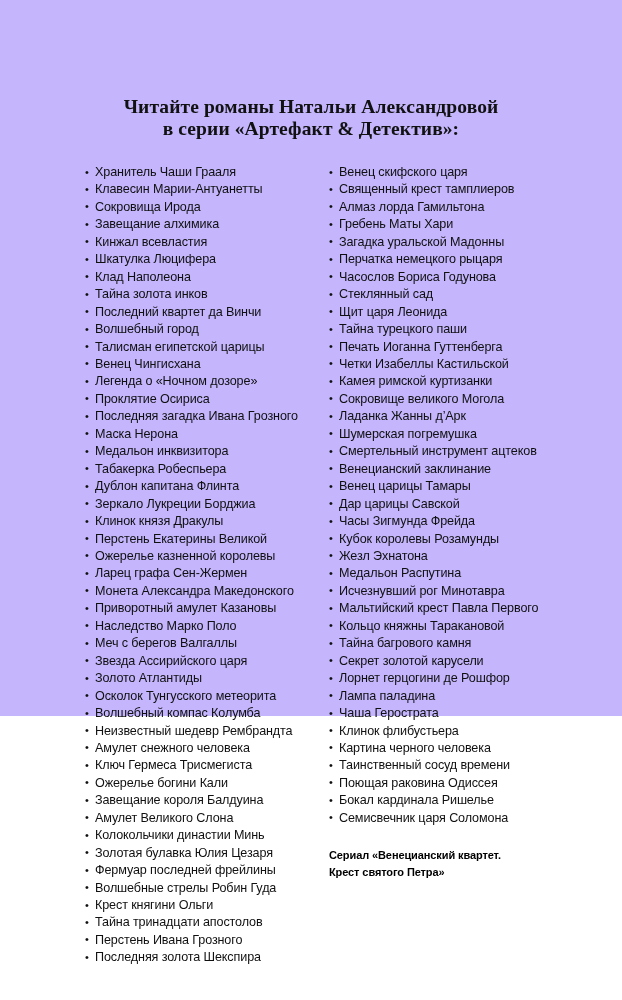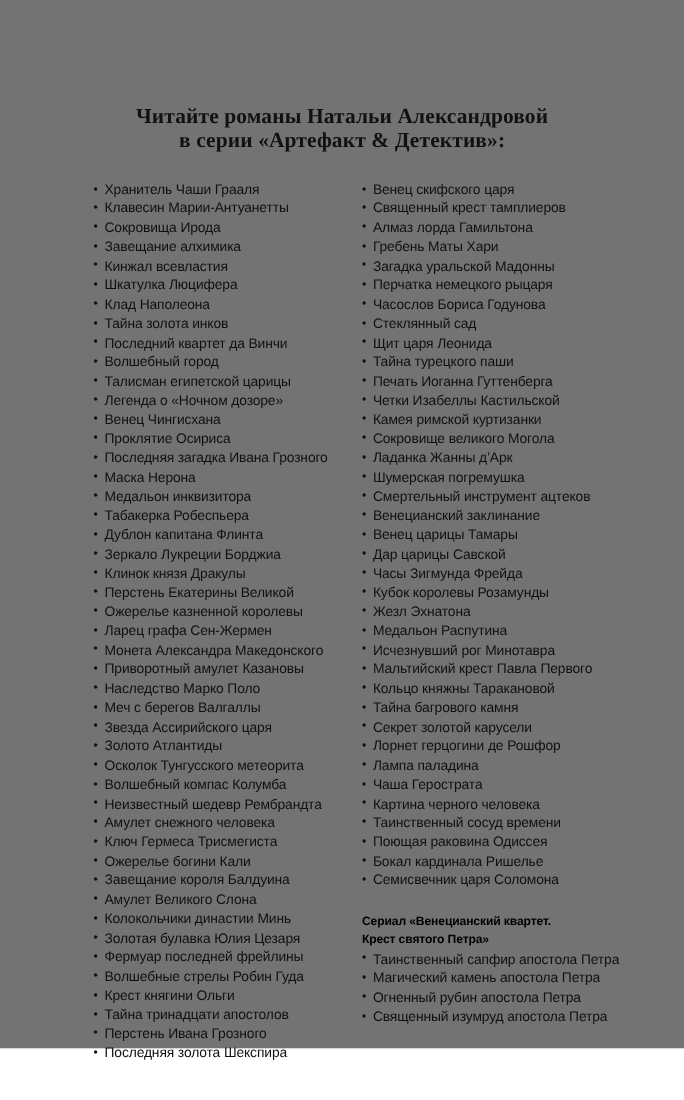--- a/index.html
+++ b/index.html
@@ -16,22 +16,22 @@
     font-family: "Liberation Sans", sans-serif;
     color: #000000;
     -webkit-font-smoothing: none;
   }
 
   .page {
     position: absolute;
     left: 0;
     top: 0;
     width: 622px;
-    height: 953px;
-    background: #737373;
+    height: 716px;
+    background: #c4b5fd;
   }
 
   
   .title-block {
     position: absolute;
     left: 0;
     top: 96px;
     width: 622px;
     text-align: center;
   }
@@ -120,22 +120,22 @@
           <li>Клавесин Марии-Антуанетты</li>
           <li>Сокровища Ирода</li>
           <li>Завещание алхимика</li>
           <li>Кинжал всевластия</li>
           <li>Шкатулка Люцифера</li>
           <li>Клад Наполеона</li>
           <li>Тайна золота инков</li>
           <li>Последний квартет да Винчи</li>
           <li>Волшебный город</li>
           <li>Талисман египетской царицы</li>
+          <li>Венец Чингисхана</li>
           <li>Легенда о «Ночном дозоре»</li>
-          <li>Венец Чингисхана</li>
           <li>Проклятие Осириса</li>
           <li>Последняя загадка Ивана Грозного</li>
           <li>Маска Нерона</li>
           <li>Медальон инквизитора</li>
           <li>Табакерка Робеспьера</li>
           <li>Дублон капитана Флинта</li>
           <li>Зеркало Лукреции Борджиа</li>
           <li>Клинок князя Дракулы</li>
           <li>Перстень Екатерины Великой</li>
           <li>Ожерелье казненной королевы</li>
@@ -192,33 +192,28 @@
           <li>Жезл Эхнатона</li>
           <li>Медальон Распутина</li>
           <li>Исчезнувший рог Минотавра</li>
           <li>Мальтийский крест Павла Первого</li>
           <li>Кольцо княжны Таракановой</li>
           <li>Тайна багрового камня</li>
           <li>Секрет золотой карусели</li>
           <li>Лорнет герцогини де Рошфор</li>
           <li>Лампа паладина</li>
           <li>Чаша Герострата</li>
+          <li>Клинок флибустьера</li>
           <li>Картина черного человека</li>
           <li>Таинственный сосуд времени</li>
           <li>Поющая раковина Одиссея</li>
           <li>Бокал кардинала Ришелье</li>
           <li>Семисвечник царя Соломона</li>
         </ul>
 
       <div class="serial-block">
         <div class="serial-heading">Сериал «Венецианский квартет.</div>
         <div class="serial-heading">Крест святого Петра»</div>
-        <ul class="booklist" id="serial-list">
-            <li>Таинственный сапфир апостола Петра</li>
-            <li>Магический камень апостола Петра</li>
-            <li>Огненный рубин апостола Петра</li>
-            <li>Священный изумруд апостола Петра</li>
-          </ul>
       </div>
     </div>
 
   </div>
 </div>
 
 </body></html>

